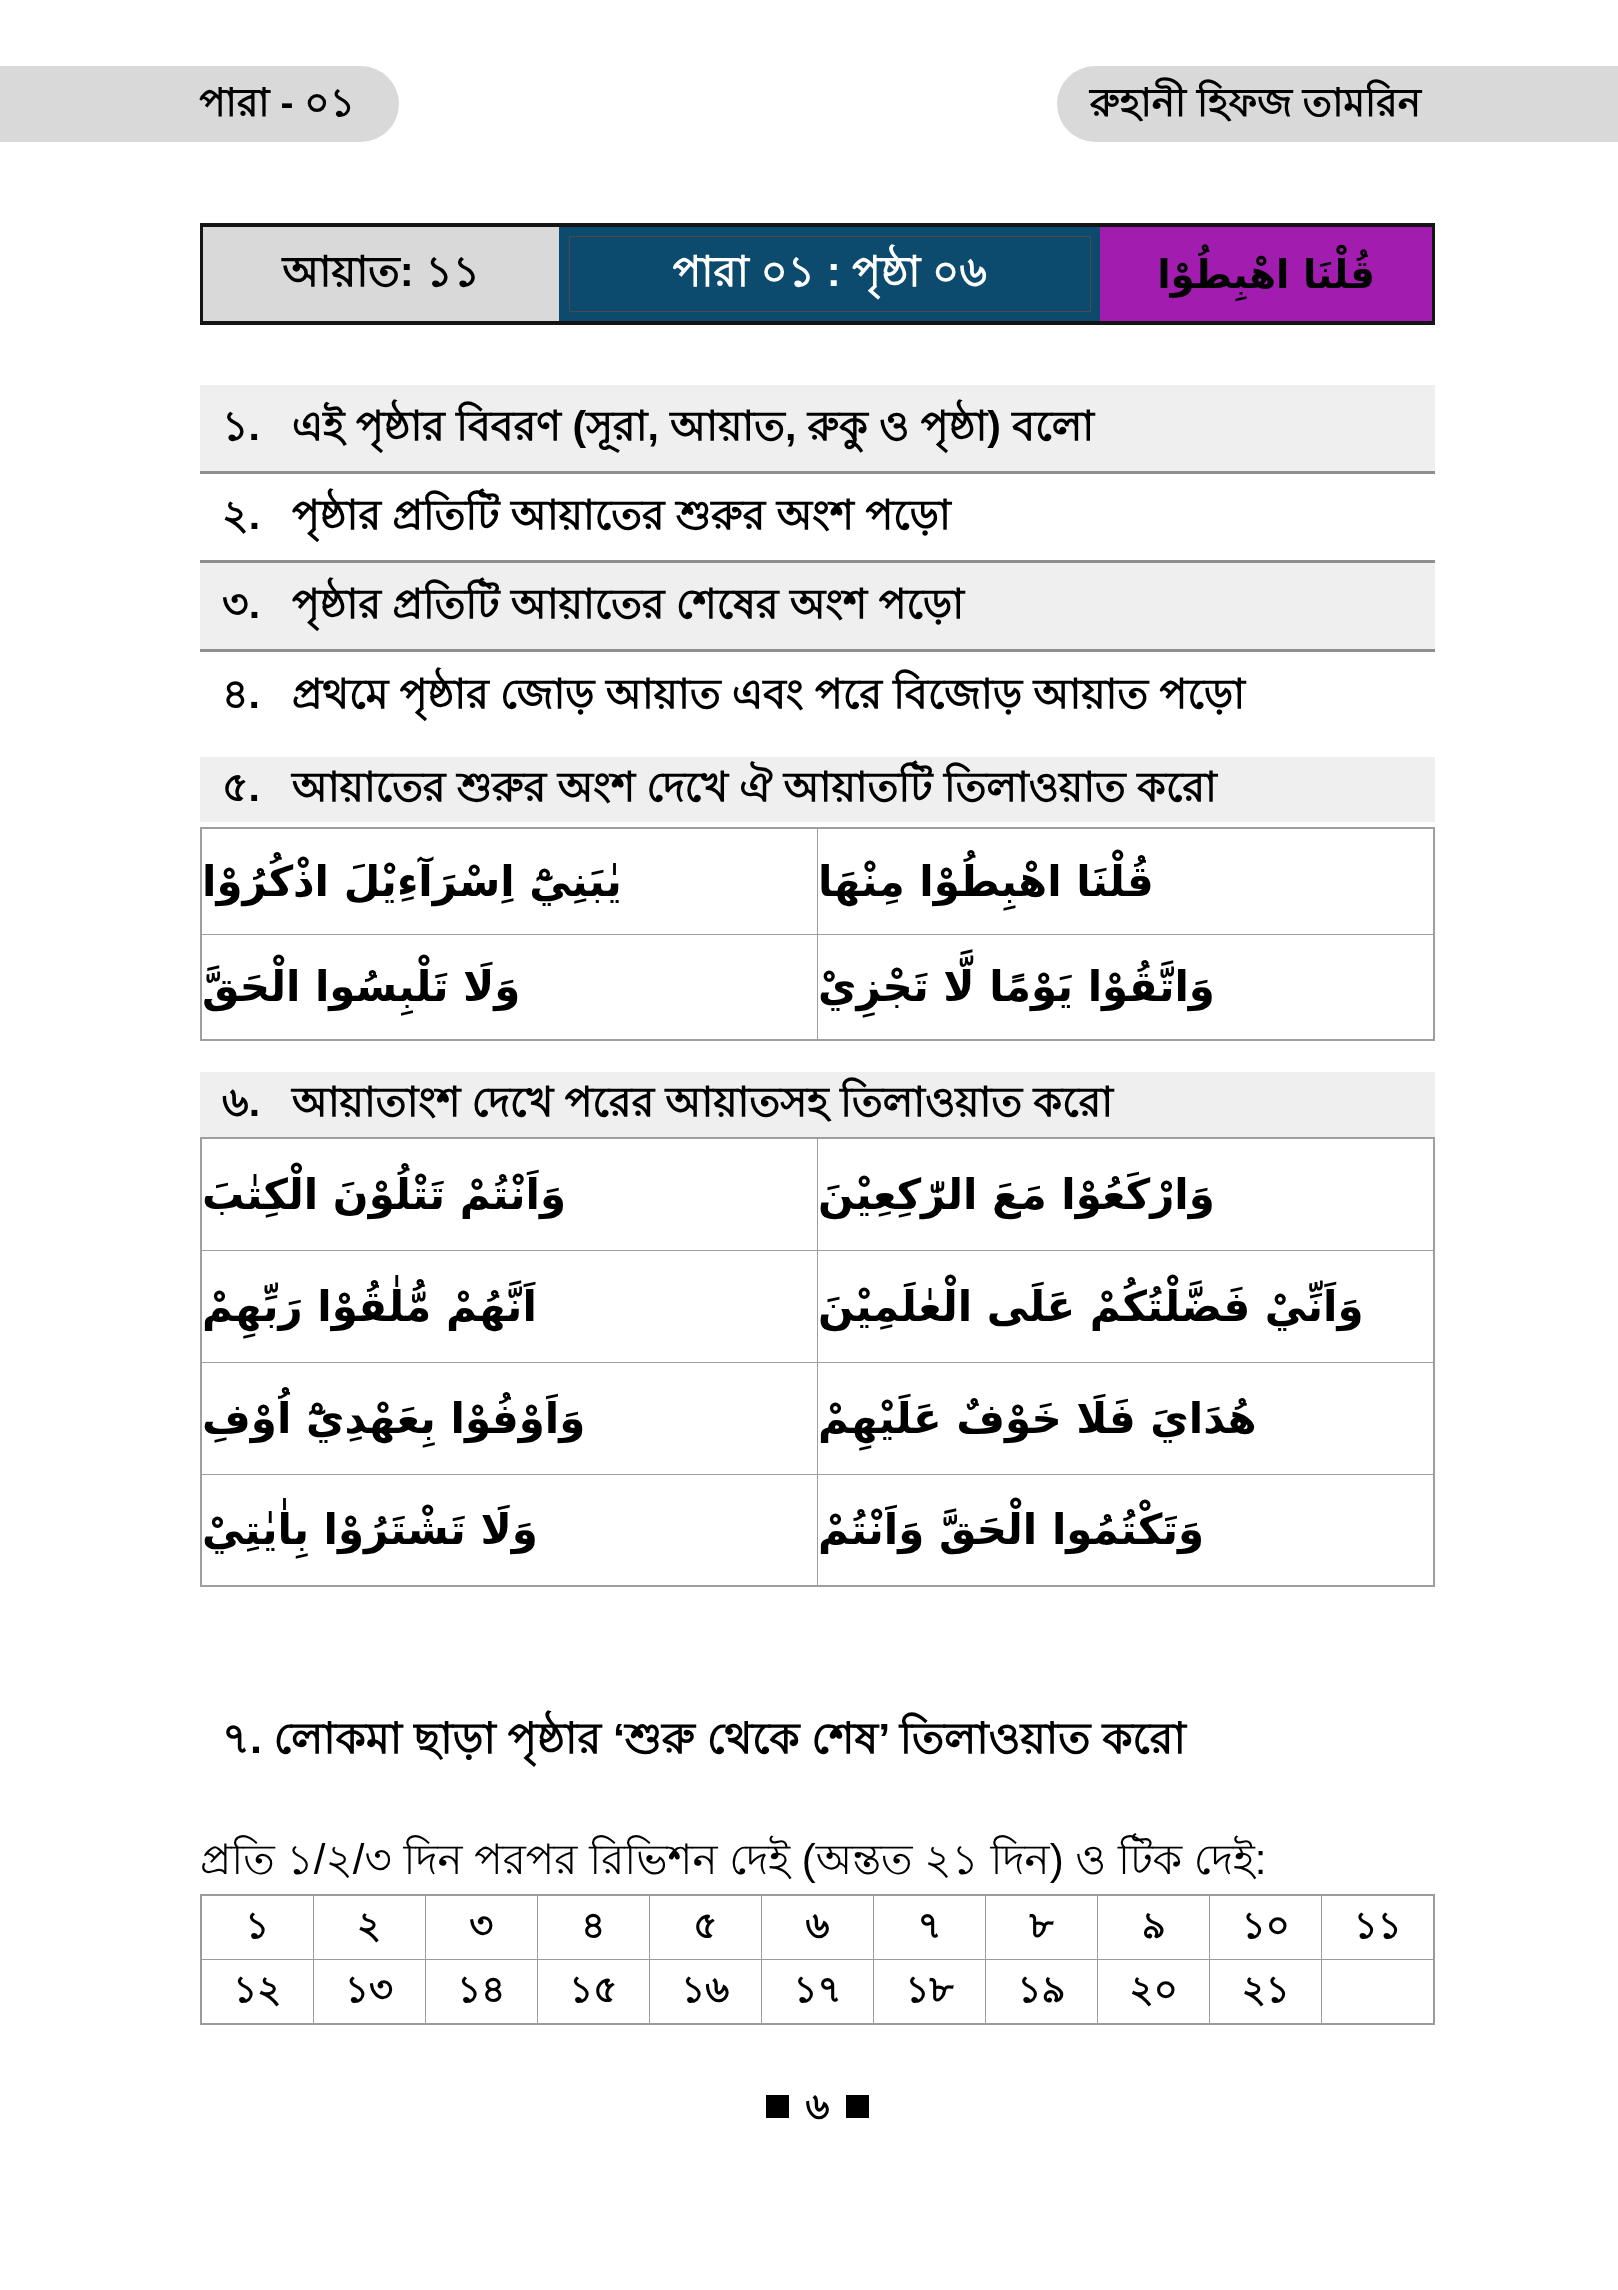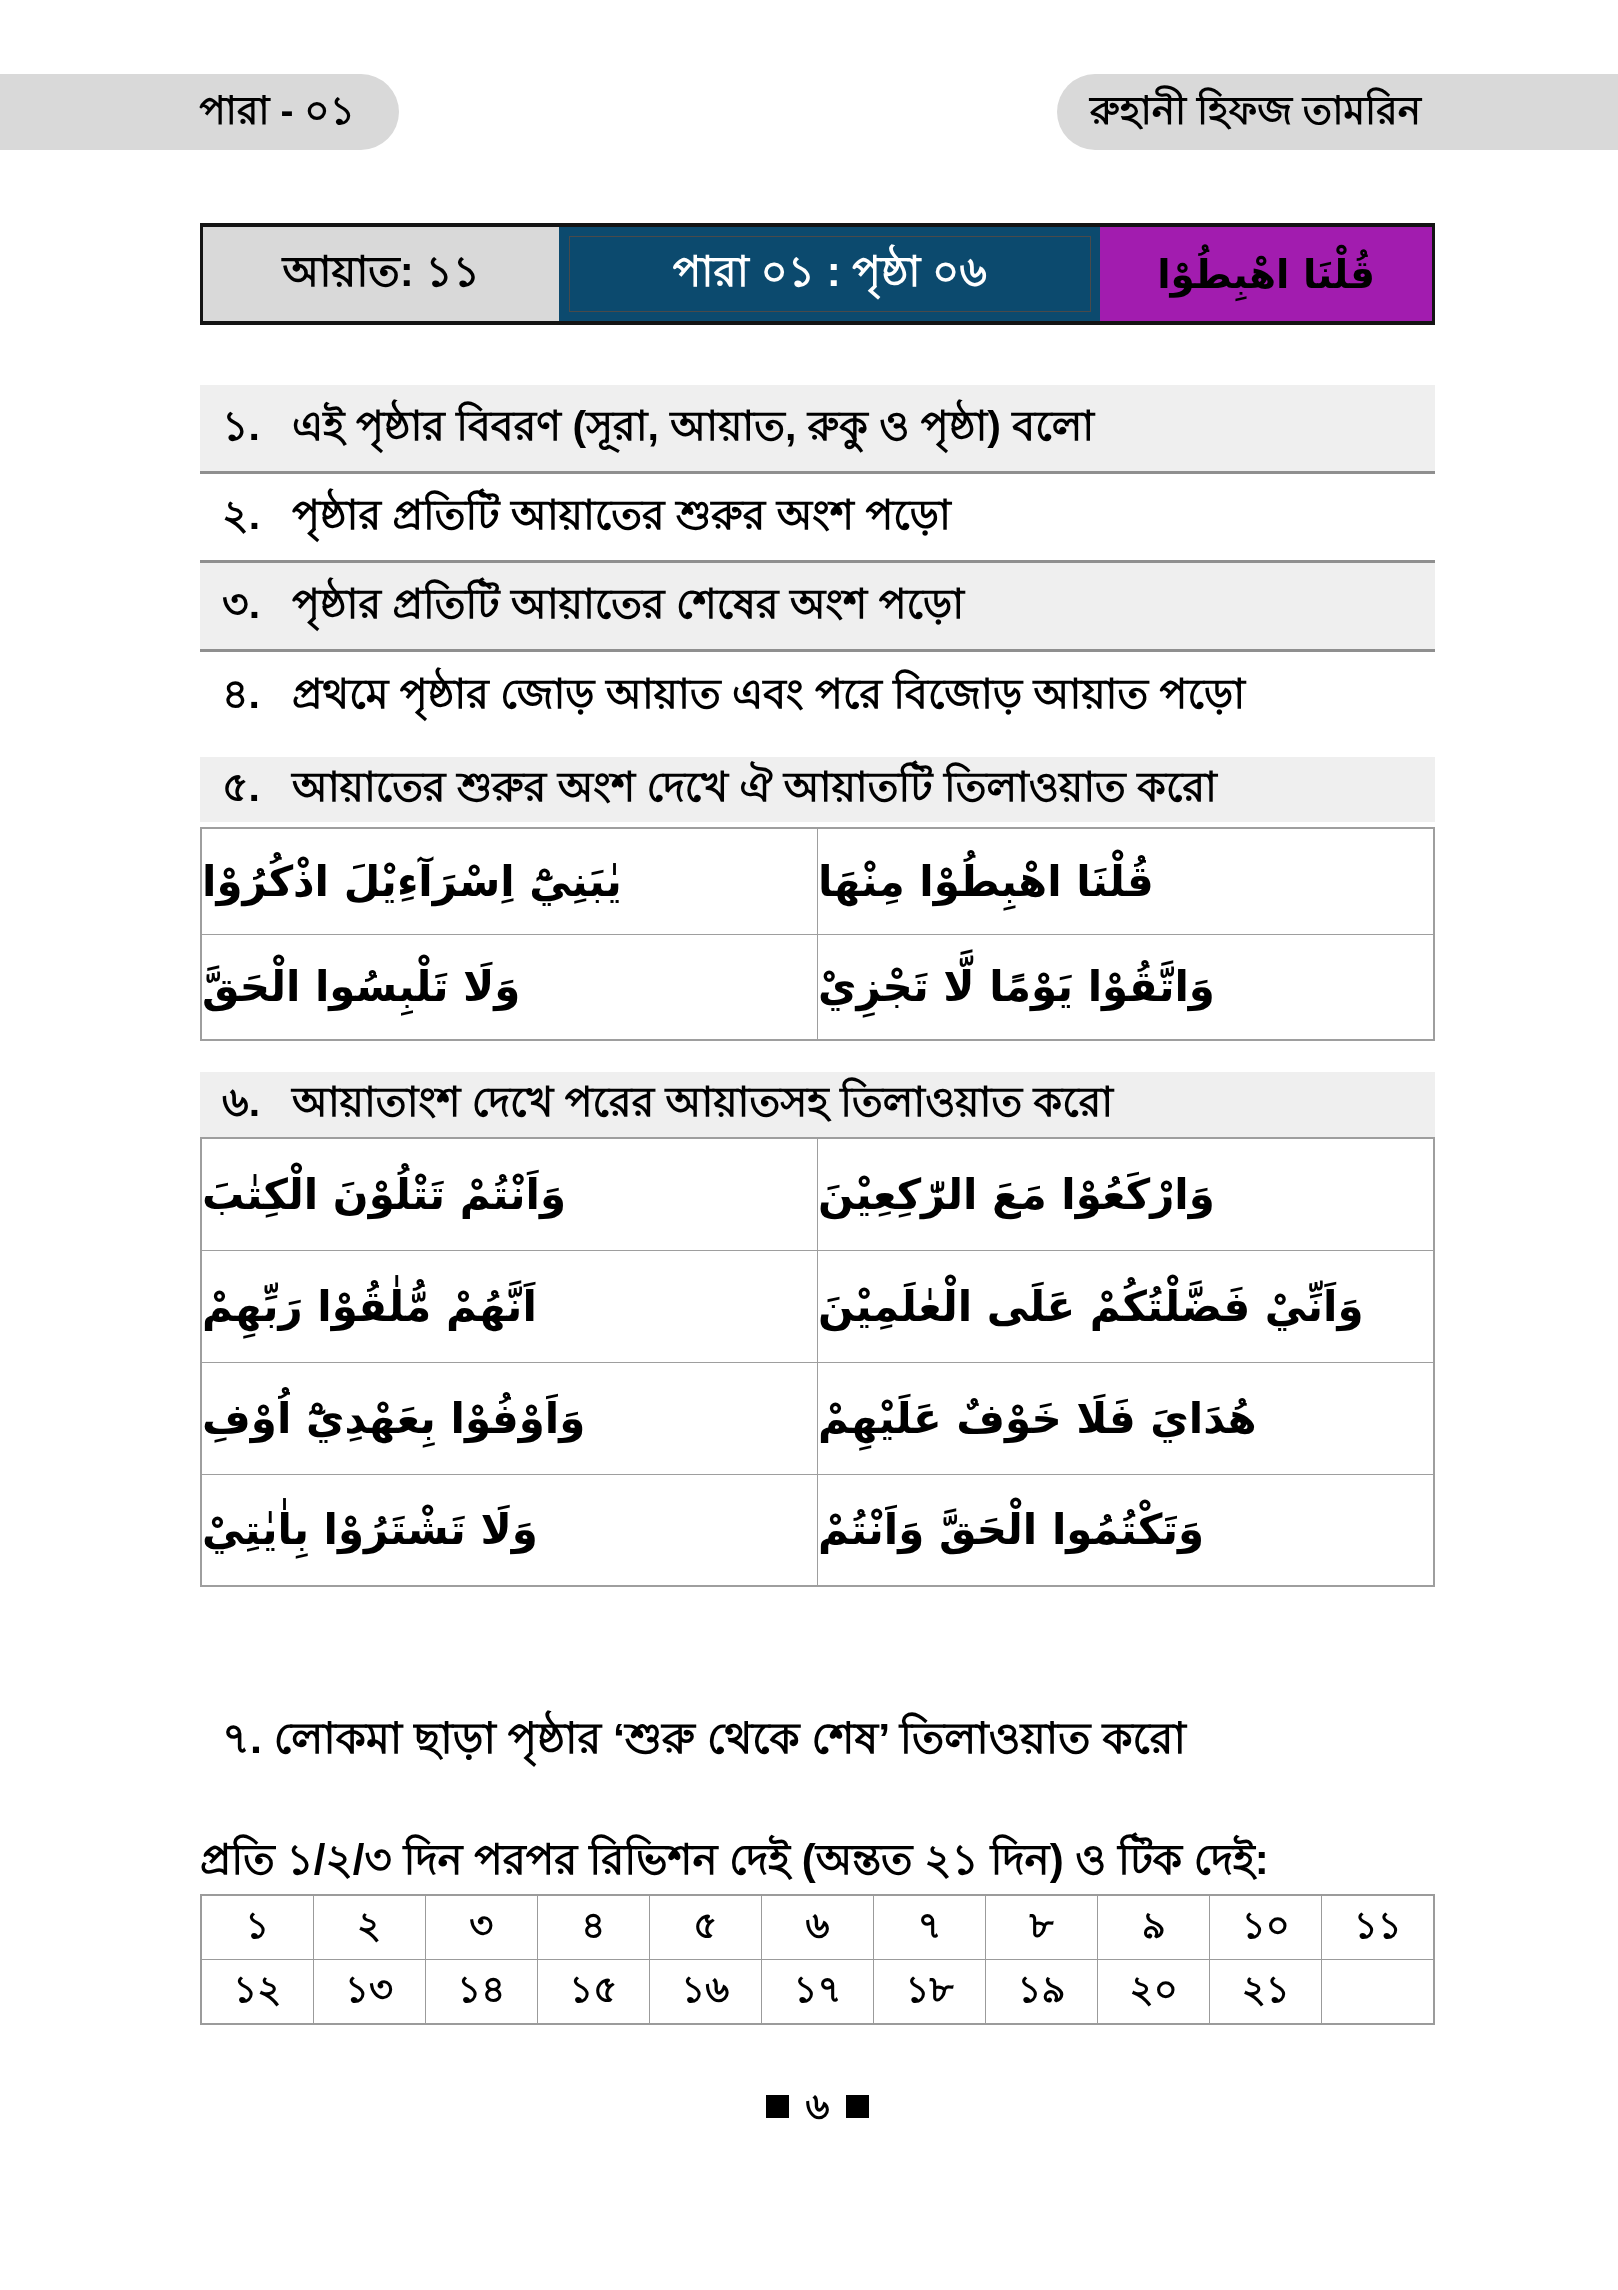--- a/index.html
+++ b/index.html
@@ -11,21 +11,21 @@
     width: 1619px;
     height: 2291px;
     background: #ffffff;
     overflow: hidden;
     color: #000;
   }
 
   
   .pill {
     position: absolute;
-    top: 74px;
+    top: 66px;
     height: 76px;
     background: #d9d9d9;
     display: flex;
     align-items: center;
     font-size: 39px;
     font-weight: 700;
     color: #000;
   }
   .pill-left {
     left: 0;
@@ -160,21 +160,21 @@
     left: 222px;
     top: 1706px;
     font-size: 43px;
     font-weight: 700;
   }
   .rev-label {
     position: absolute;
     left: 200px;
     top: 1827px;
     font-size: 42px;
-    font-weight: 700;
+    font-weight: 400;
   }
   .rev-table {
     position: absolute;
     left: 200px;
     top: 1894px;
     width: 1235px;
     border: 2.8px solid #9b9b9b;
     border-collapse: collapse;
     table-layout: fixed;
   }

